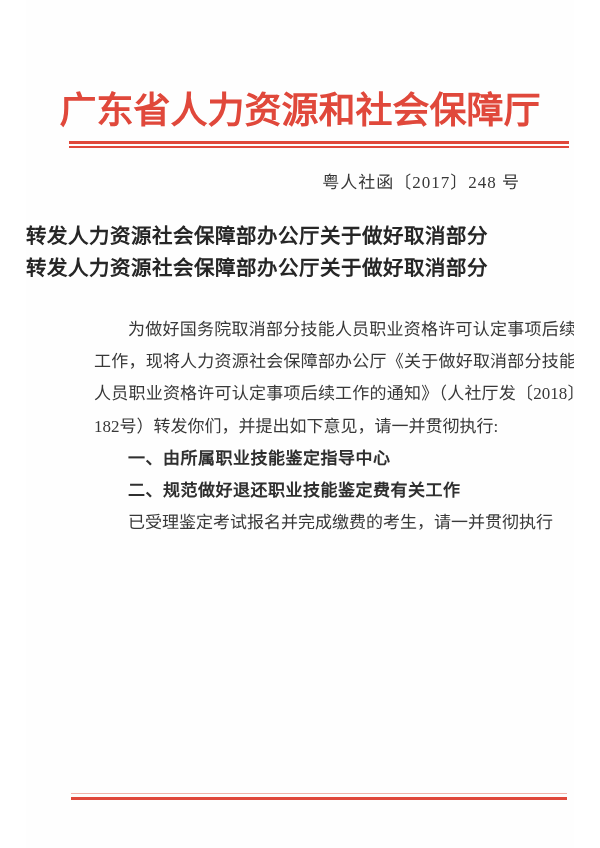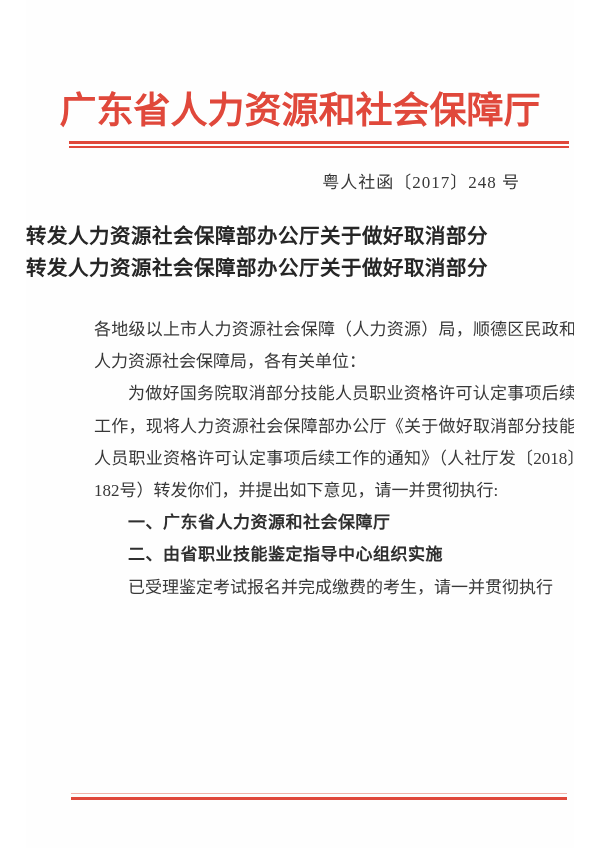--- a/index.html
+++ b/index.html
@@ -93,22 +93,21 @@
   <div class="head-rule"></div>
 
   <div class="doc-number">粤人社函〔2017〕248 号</div>
 
   <div class="doc-title">
     <div>转发人力资源社会保障部办公厅关于做好取消部分</div>
     <div>转发人力资源社会保障部办公厅关于做好取消部分</div>
   </div>
 
   <div class="body-text">
-    <p>各地级以上市人力资源社会保障（人力资源）局，顺德区民政和人力资源社会保障局，各有关单位：</p>
     <p class="indent">为做好国务院取消部分技能人员职业资格许可认定事项后续工作，现将人力资源社会保障部办公厅《关于做好取消部分技能人员职业资格许可认定事项后续工作的通知》（人社厅发〔2018〕182号）转发你们，并提出如下意见，请一并贯彻执行:</p>
-    <p class="section-heading">一、广东省人力资源和社会保障厅</p>
-    <p class="section-heading">二、由省职业技能鉴定指导中心组织实施</p>
+    <p class="section-heading">一、由所属职业技能鉴定指导中心</p>
+    <p class="section-heading">二、规范做好退还职业技能鉴定费有关工作</p>
     <p class="indent">已受理鉴定考试报名并完成缴费的考生，请一并贯彻执行</p>
   </div>
 
   <div class="foot-rule"></div>
 
 </div>
 
 </body></html>

